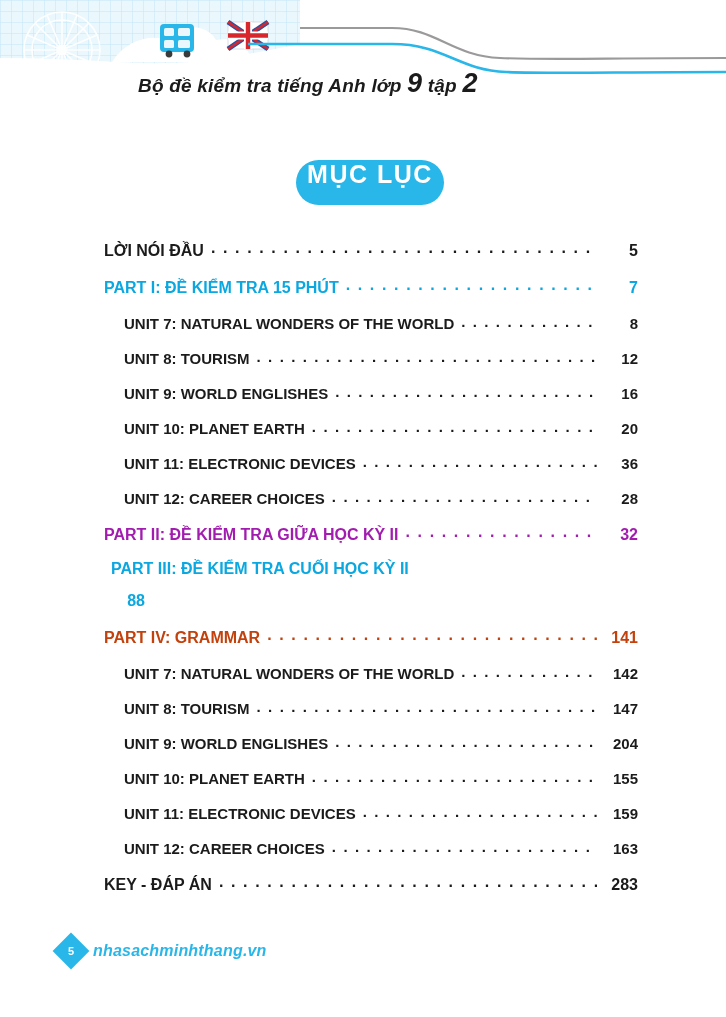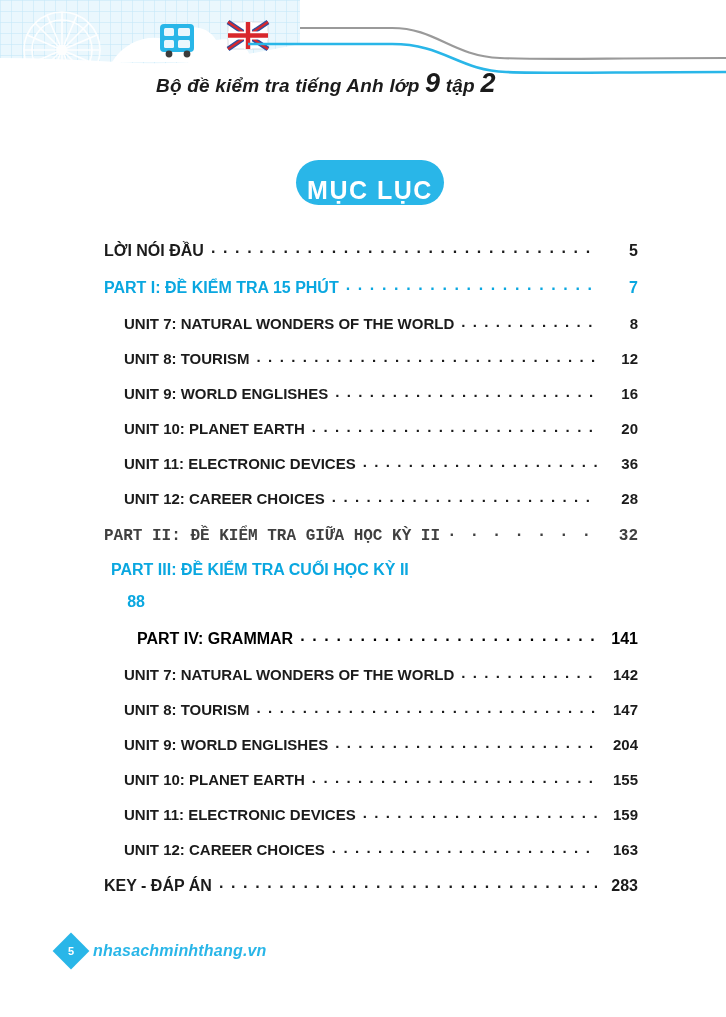--- a/index.html
+++ b/index.html
@@ -26,40 +26,39 @@
   .book-title {
     position: absolute;
     left: 138px; top: 68px;
     font-family: "Liberation Sans", sans-serif;
     font-size: 19px;
     font-weight: bold;
     font-style: italic;
     color: #1b1b1b;
     letter-spacing: 0.2px;
     white-space: nowrap;
-    margin-left: 18px;
   }
   .book-title .big {
     font-size: 27px;
     color: #1b1b1b;
   }
 
   
   .muc-luc {
     position: absolute;
     left: 296px; top: 160px;
     width: 148px; height: 45px;
     background: #29b6e8;
     border-radius: 23px;
     color: #ffffff;
     font-size: 25px;
     font-weight: bold;
     letter-spacing: 1.5px;
     display: flex;
-    align-items: flex-end;
+    align-items: flex-start;
     justify-content: center;
   }
 
   
   .toc {
     position: absolute;
     left: 0; top: 240px;
     width: 726px;
     padding: 0 88px 0 104px;
   }
@@ -237,31 +236,31 @@
     <div class="toc-row level-2" style="color: rgb(27, 27, 27);">
       <span class="label">UNIT 11: ELECTRONIC DEVICES</span>
       <span class="dots"></span>
       <span class="page">36</span>
     </div>
     <div class="toc-row level-2" style="color: rgb(27, 27, 27);">
       <span class="label">UNIT 12: CAREER CHOICES</span>
       <span class="dots"></span>
       <span class="page">28</span>
     </div>
-    <div class="toc-row level-1" style="color: #404040; font-family: Liberation Mono, monospace;">
+    <div class="toc-row level-1" style="color: #a21caf;">
       <span class="label">PART II: ĐỀ KIỂM TRA GIỮA HỌC KỲ II</span>
       <span class="dots"></span>
       <span class="page">32</span>
     </div>
     <div class="toc-row level-1" style="color: rgb(10, 167, 224); flex-direction: column;">
       <span class="label">PART III: ĐỀ KIỂM TRA CUỐI HỌC KỲ II</span>
       <span class="dots"></span>
       <span class="page">88</span>
     </div>
-    <div class="toc-row level-1" style="color: #000000; margin-left: 33px;">
+    <div class="toc-row level-1" style="color: #c2410c;">
       <span class="label">PART IV: GRAMMAR</span>
       <span class="dots"></span>
       <span class="page">141</span>
     </div>
     <div class="toc-row level-2" style="color: rgb(27, 27, 27);">
       <span class="label">UNIT 7: NATURAL WONDERS OF THE WORLD</span>
       <span class="dots"></span>
       <span class="page">142</span>
     </div>
     <div class="toc-row level-2" style="color: rgb(27, 27, 27);">

